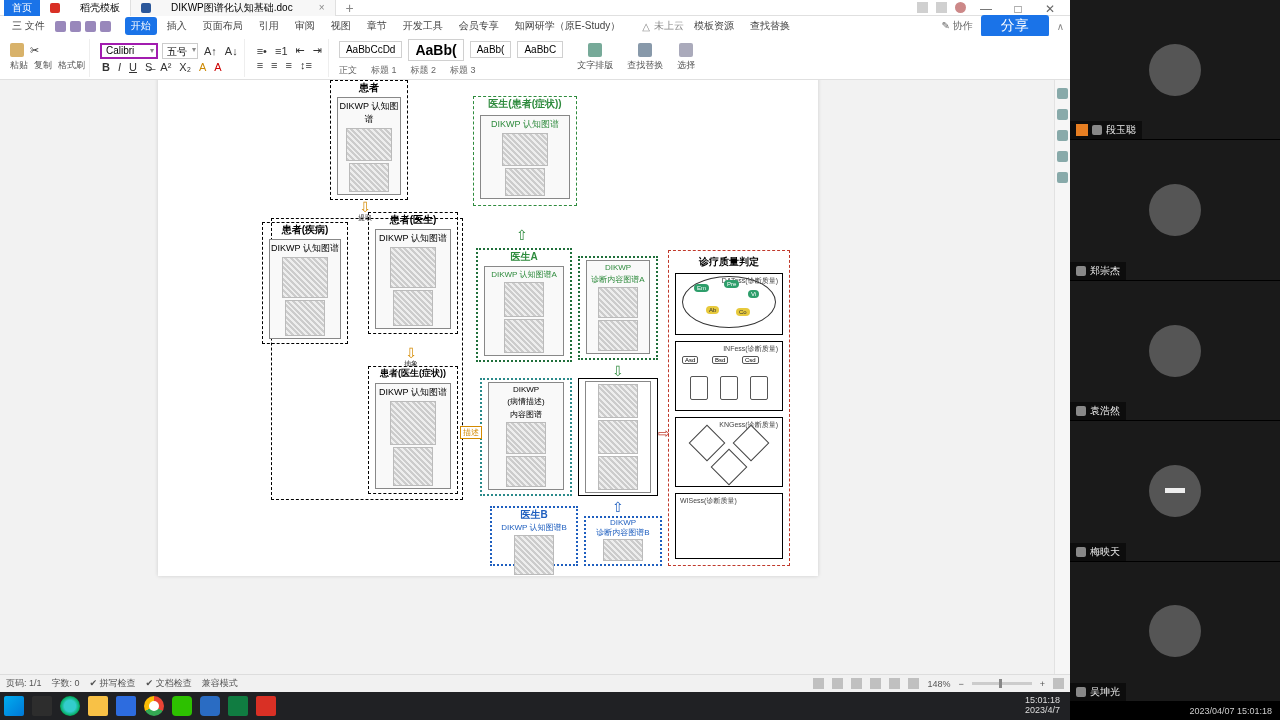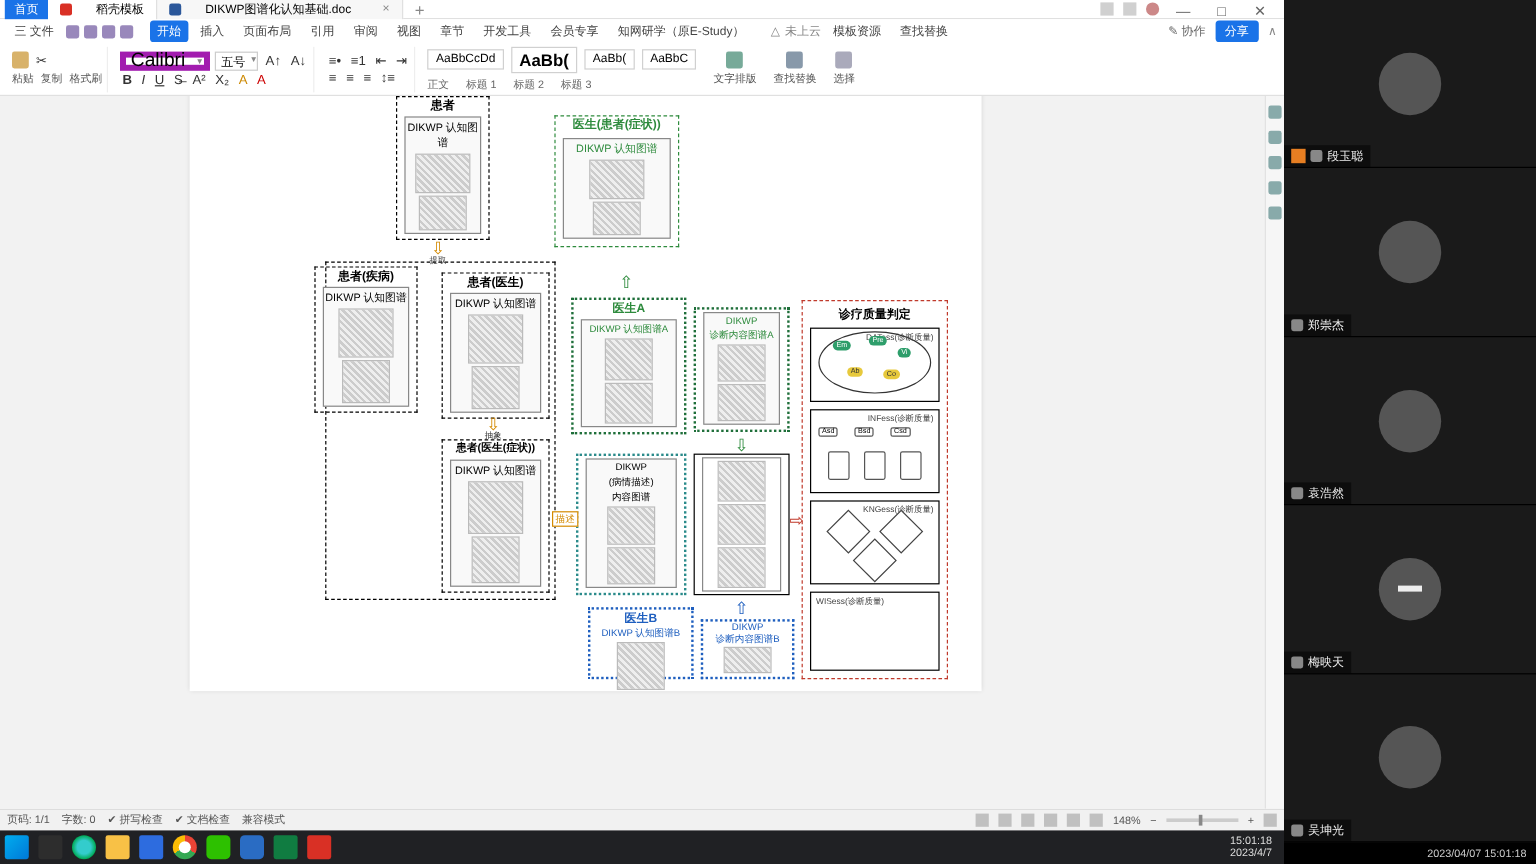--- a/index.html
+++ b/index.html
@@ -17,31 +17,31 @@
   .titlebar .rightico { margin-left:auto; display:flex; gap:8px; padding-right:8px; align-items:center; }
   .titlebar .rightico span { width:11px; height:11px; display:inline-block; background:#d0d0d0; }
   .titlebar .rightico .usr { border-radius:50%; background:#c88; }
   .titlebar .rightico .winbtn { width:24px; text-align:center; color:#666; font-size:12px; background:none; }
 
   .menubar { height:20px; background:#fff; display:flex; align-items:center; padding:0 6px; font-size:10px; color:#444; gap:4px; }
   .menubar .mitem { padding:2px 6px; }
   .menubar .mitem.active { background:#1a73e8; color:#fff; border-radius:3px; }
   .menubar .cloud { display:flex; align-items:center; gap:4px; margin-left:12px; color:#888; }
   .menubar .rightgrp { margin-left:auto; display:flex; align-items:center; gap:8px; }
-  .menubar .sharebtn { background:#1a73e8; color:#fff; padding:2px 8px; border-radius:3px; font-size:10px; }
+  .menubar .sharebtn { background:#1a73e8; color:#fff; padding:2px 20px; border-radius:3px; font-size:14px; }
   .menubar .collab { color:#666; font-size:10px; }
   .menubar .caret { color:#888; font-size:10px; }
 
   .ribbon { height:44px; background:#fff; border-bottom:1px solid #e0e0e0; display:flex; align-items:center; padding:0 6px; gap:6px; }
   .ribgrp { display:flex; flex-direction:column; gap:2px; padding:0 4px; border-right:1px solid #eee; height:38px; justify-content:center; }
   .ribgrp.noborder { border:none; }
   .ico { width:14px; height:14px; display:inline-block; background:#8aa; border-radius:2px; }
   .ico.sm { width:11px; height:11px; }
   .ribrow { display:flex; gap:4px; align-items:center; }
-  .fontname { font-size:16px; border:5px solid #a21caf; padding:1px 16px 1px 4px; height:16px; display:flex; align-items:center; position:relative; min-width:58px; }
+  .fontname { font-size:10px; border:2px solid #a21caf; padding:1px 16px 1px 4px; height:16px; display:flex; align-items:center; position:relative; min-width:58px; }
   .fontname:after { content:"▾"; position:absolute; right:2px; font-size:8px; color:#888; }
   .fontsize { font-size:10px; border:1px solid #ccc; padding:1px 10px 1px 4px; height:16px; min-width:22px; position:relative; }
   .fontsize:after { content:"▾"; position:absolute; right:1px; font-size:8px; color:#888; }
   .fbtn { font-size:11px; padding:0 2px; color:#333; }
   .styleprev { display:flex; gap:6px; align-items:center; }
   .styleprev .prev { border:1px solid #d0d0d0; padding:2px 6px; font-size:10px; min-width:36px; text-align:center; }
   .styleprev .prev.big { font-size:14px; font-weight:bold; }
   .stylelbl { font-size:9px; color:#666; display:flex; gap:14px; margin-top:1px; }
   .ribbtn { display:flex; flex-direction:column; align-items:center; font-size:9px; color:#555; padding:0 4px; }
   .ribbtn .ico { margin-bottom:2px; background:#7a9; }
@@ -254,40 +254,40 @@
 
           <div class="dashbox" style="left:104px; top:146px; width:86px; height:122px;">
             <span class="lbl b">患者(疾病)</span>
             <div class="innercard" style="top:16px; bottom:4px;">
               <span class="lbl">DIKWP 认知图谱</span>
               <div class="fakeimg"></div>
               <div class="fakeimg sm"></div>
             </div>
           </div>
 
-          <div class="dashbox" style="left:210px; top:151px; width:90px; height:122px;">
+          <div class="dashbox" style="left:210px; top:136px; width:90px; height:122px;">
             <span class="lbl b">患者(医生)</span>
             <div class="innercard" style="top:16px; bottom:4px;">
               <span class="lbl">DIKWP 认知图谱</span>
               <div class="fakeimg"></div>
               <div class="fakeimg sm"></div>
             </div>
           </div>
           <div class="miniarr" style="left:246px; top:270px;">⇩<span>抽象</span></div>
 
           <div class="dashbox" style="left:210px; top:290px; width:90px; height:128px;">
             <span class="lbl b" style="font-size:9px">患者(医生(症状))</span>
             <div class="innercard" style="top:16px; bottom:4px;">
               <span class="lbl">DIKWP 认知图谱</span>
               <div class="fakeimg"></div>
               <div class="fakeimg sm"></div>
             </div>
           </div>
 
-          <div class="dashbox green" style="left:304px; top:20px; width:104px; height:110px;">
+          <div class="dashbox green" style="left:315px; top:20px; width:104px; height:110px;">
             <span class="lbl b" style="color:#2e8b3d">医生(患者(症状))</span>
             <div class="innercard" style="top:18px; bottom:6px;">
               <span class="lbl" style="color:#2e8b3d">DIKWP 认知图谱</span>
               <div class="fakeimg"></div>
               <div class="fakeimg sm"></div>
             </div>
           </div>
           <div class="miniarr green" style="left:358px; top:152px;">⇧</div>
 
           <div class="dotbox" style="left:318px; top:172px; width:96px; height:114px;">

